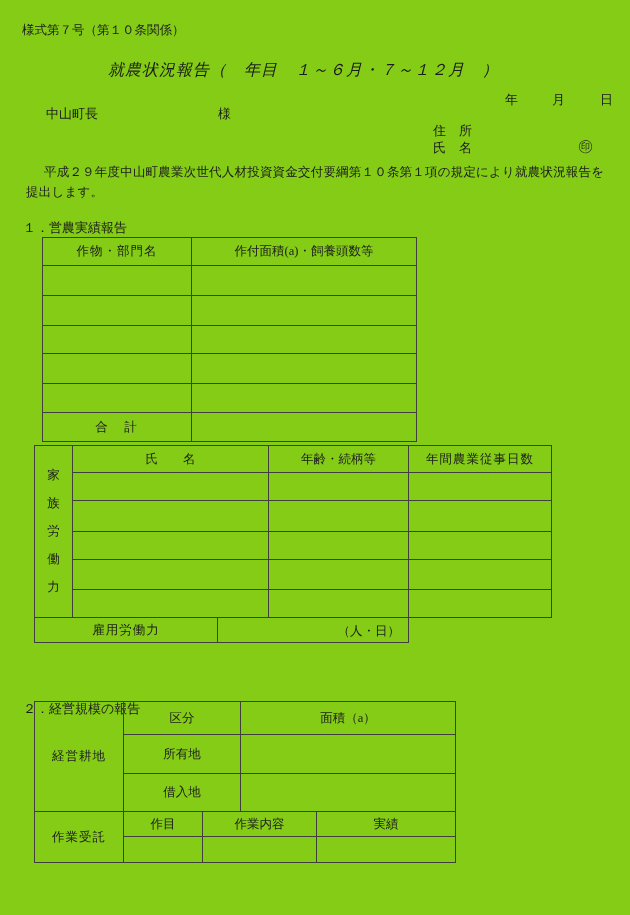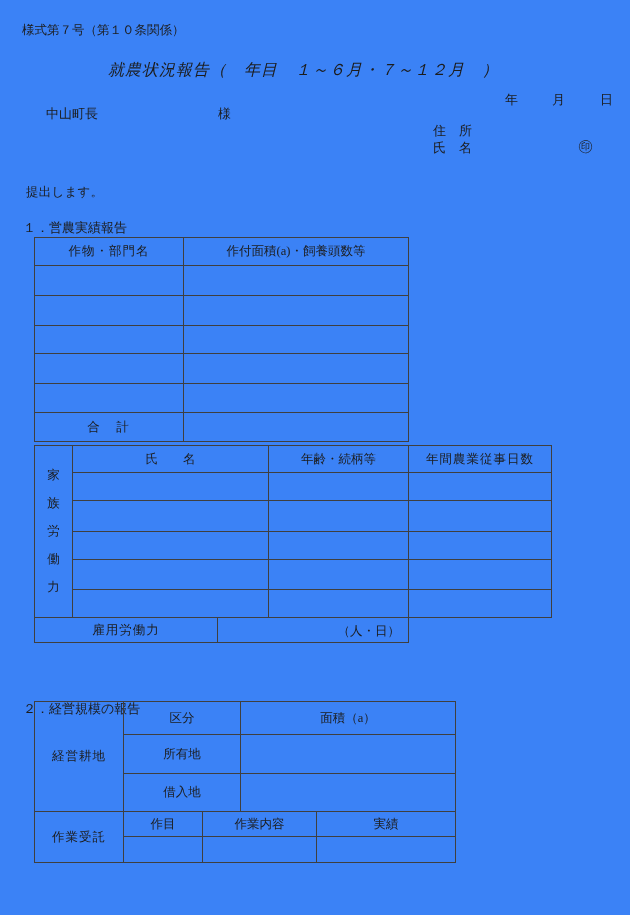--- a/index.html
+++ b/index.html
@@ -1,17 +1,17 @@
 <!DOCTYPE html>
 <html><head>
 <meta charset="utf-8">
 <style>
   html,body{margin:0;padding:0;background:#e8e8e8;}
   #page{
-    position:relative;width:630px;height:915px;background:#3b82f6;
+    position:relative;width:630px;height:915px;background:#84cc16;
     font-family:"Liberation Serif","DejaVu Serif",serif;color:#1c1c1c;
     margin:0 auto;overflow:hidden;
   }
   .abs{position:absolute;white-space:nowrap;line-height:1.25;}
   .fs12{font-size:12.5px;}
   .fs13{font-size:13px;}
   .title{font-size:16px;letter-spacing:1px;font-weight:400;font-style:italic;}
   table{border-collapse:collapse;table-layout:fixed;position:absolute;}
   td{border:1px solid #3f3f3f;font-size:12.5px;text-align:center;
      vertical-align:middle;padding:0;line-height:1.2;overflow:hidden;}
@@ -39,25 +39,26 @@
 
   <div>
     <span class="abs fs13" style="left:38px;top:106px;margin-left:8px;">中山町長</span>
     <span class="abs fs13" style="left:218px;top:106px;">様</span>
   </div>
 
   <div class="abs fs13" style="left:433px;top:123px;">住　所</div>
   <div class="abs fs13" style="left:433px;top:140px;">氏　名</div>
   <div class="abs" style="left:578px;top:137px;font-size:15px;">㊞</div>
 
+  <div class="abs fs12" style="left:44px;top:165px;letter-spacing:0.2px;">平成２９年度中山町農業次世代人材投資資金交付要綱第１０条第１項の規定により就農状況報告を</div>
   <div class="abs fs12" style="left:26px;top:185px;letter-spacing:0.2px;">提出します。</div>
 
   <div class="abs fs13" style="left:23px;top:220px;">１．営農実績報告</div>
 
-  <table style="left:34px;top:237px;width:374px;">
+  <table style="left:42px;top:237px;width:374px;">
     <colgroup>
         <col style="width:149px;">
         <col style="width:225px;">
       </colgroup>
     <tbody>
         <tr style="height:28px;">
       <td class="ls1">作物・部門名</td>
       <td>作付面積(a)・飼養頭数等</td>
     </tr>
     <tr style="height:30px;">

